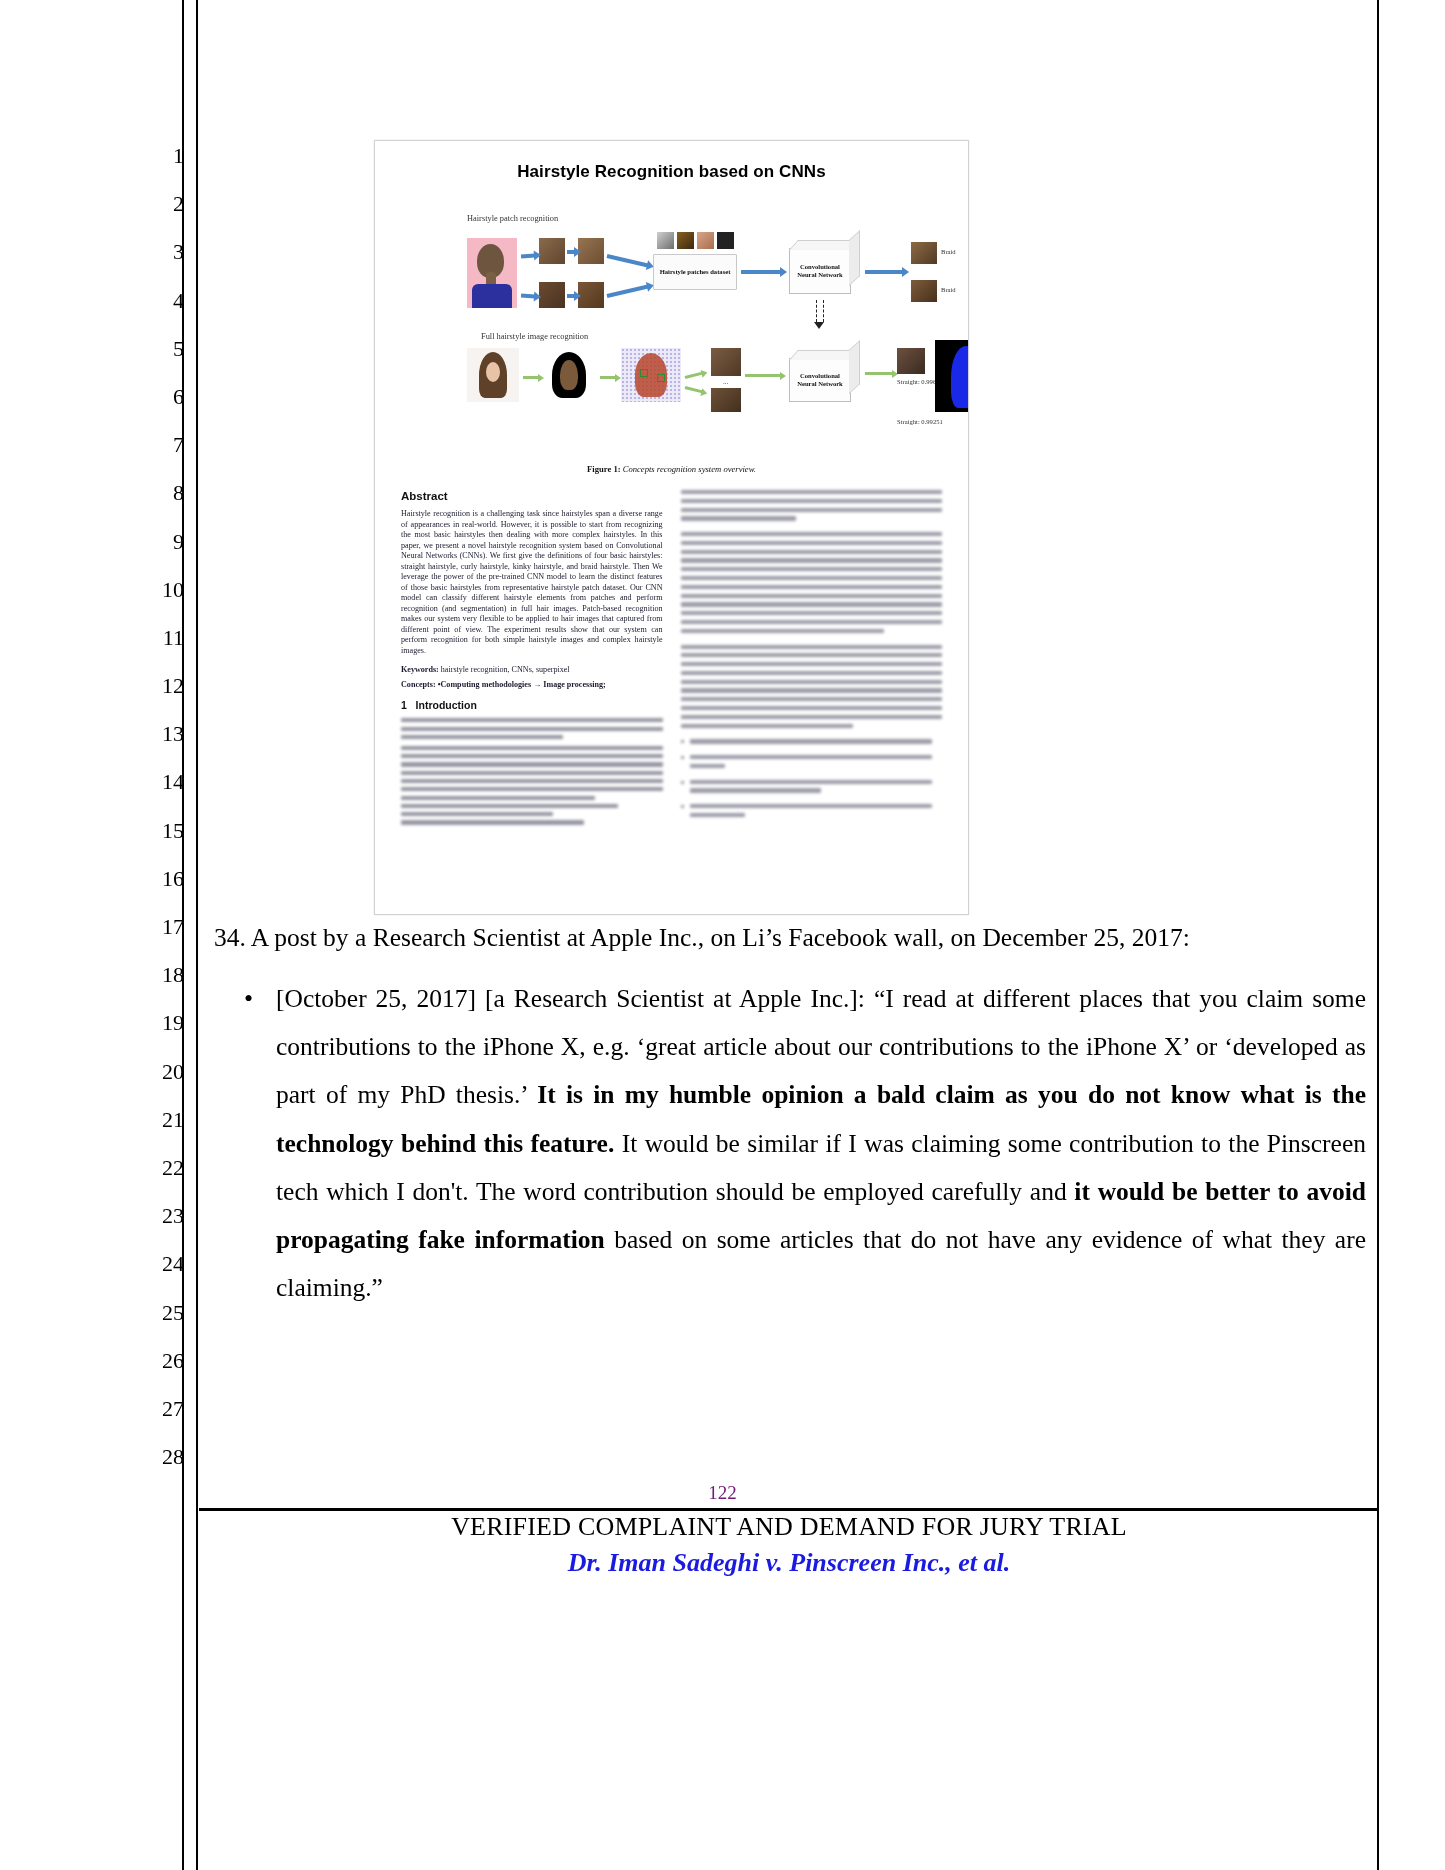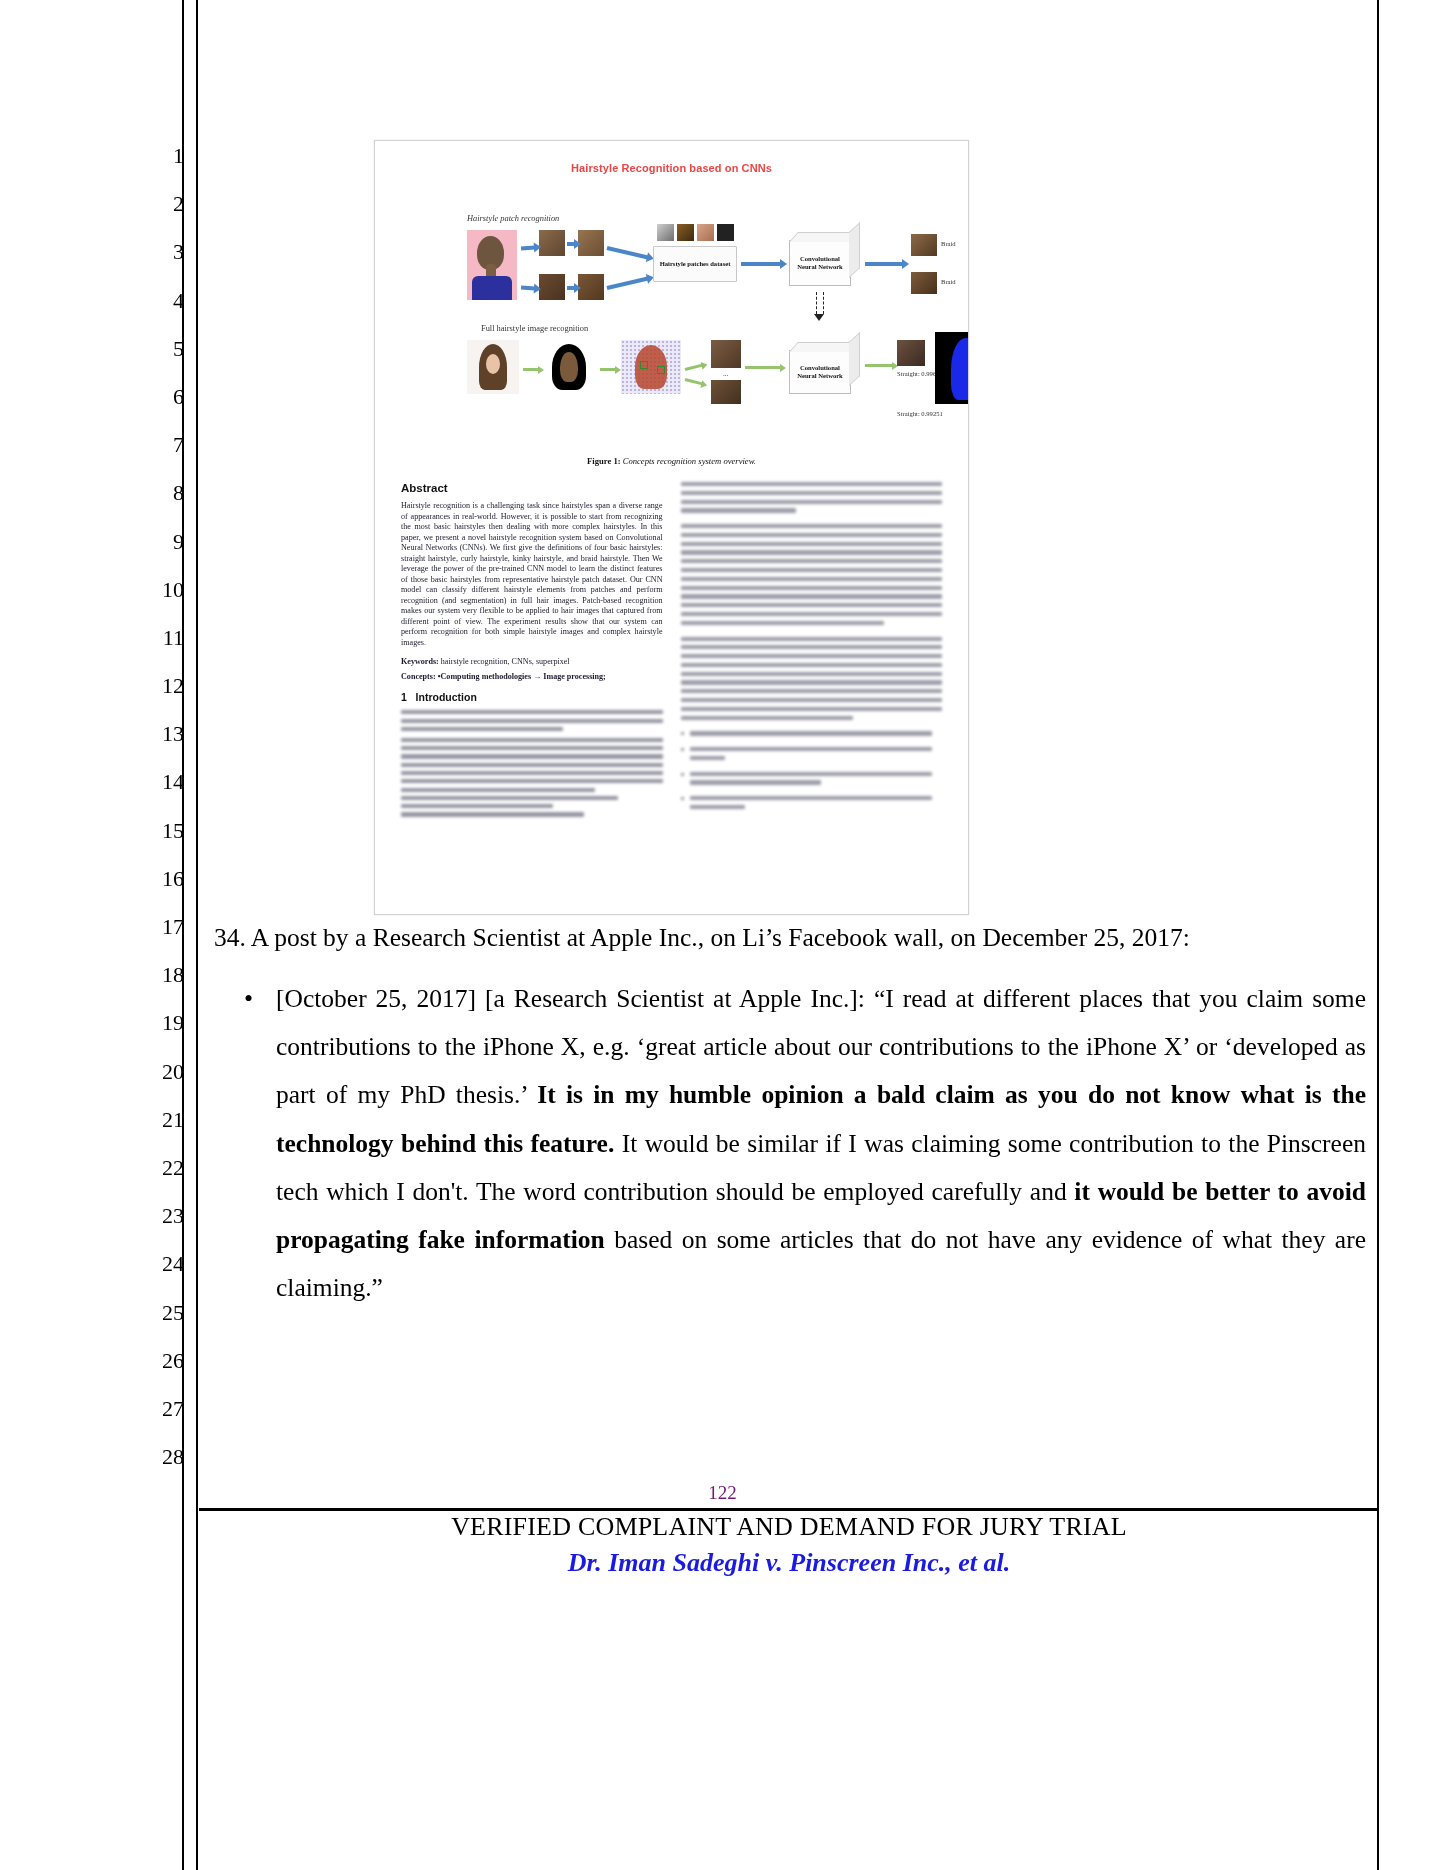--- a/index.html
+++ b/index.html
@@ -35,21 +35,21 @@
     position:absolute; left:168px; top:140px;
     width:595px; height:775px;
     background:#ffffff;
     border:1px solid #d2d2d2;
     box-shadow: 0 0 2px rgba(0,0,0,.10);
     overflow:hidden;
   }
   .paper-title {
     text-align:center; margin-top:21px;
     font-family:"Liberation Sans", sans-serif;
-    font-weight:bold; font-size:11px; color:#ef4444; letter-spacing:.1px;
+    font-weight:bold; font-size:17px; color:#000000; letter-spacing:.1px;
   }
 
   
   .fig { position:relative; margin:28px 14px 0 14px; height:250px; }
   .row-label { position:absolute; font-size:8.4px; color:#333; }
 
   .ph { position:absolute; border:0; }
   .sw { position:absolute; } 
 
   .box3d {
@@ -215,21 +215,21 @@
   </div>
 
 <div class="content">
 
   <div class="paper-wrap">
 
     <div class="paper-title">Hairstyle Recognition based on CNNs</div>
 
     <div class="fig">
 
-      <div class="row-label" style="left:78px; top:12px;font-style:italic;">Hairstyle patch recognition</div>
+      <div class="row-label" style="left:78px; top:4px;">Hairstyle patch recognition</div>
 
       <div class="ph" style="left:78px; top:28px; width:50px; height:70px;
                   background:linear-gradient(180deg,#f4b9c4 0%,#f4b9c4 100%);">
         <div style="position:absolute;left:10px;top:6px;width:27px;height:34px;border-radius:50% 50% 45% 45%;background:#6e553f;"></div>
         <div style="position:absolute;left:19px;top:34px;width:10px;height:34px;border-radius:4px;background:#7a5f45;"></div>
         <div style="position:absolute;left:5px;top:46px;width:40px;height:24px;background:#2c2f9e;border-radius:6px 6px 0 0;"></div>
       </div>
 
       <div class="ph" style="left:150px;top:28px;width:26px;height:26px;background:linear-gradient(135deg,#8a6a4a,#5f4630);"></div>
       <div class="ph" style="left:189px;top:28px;width:26px;height:26px;background:linear-gradient(135deg,#97744f,#6b4e34);"></div>

